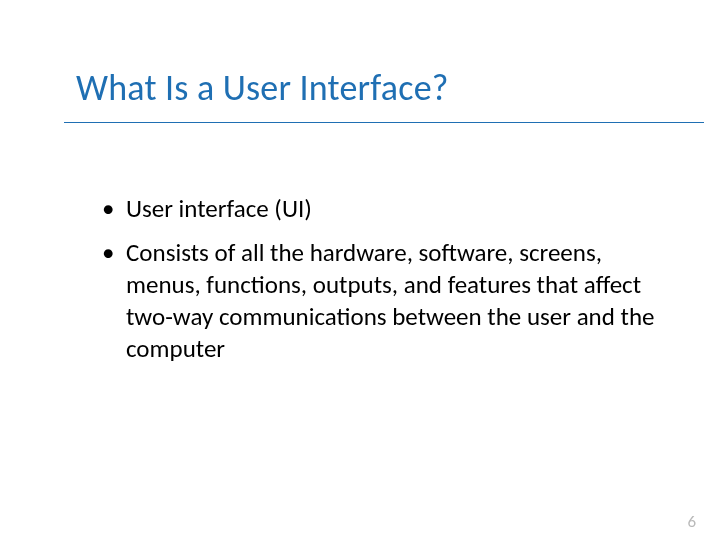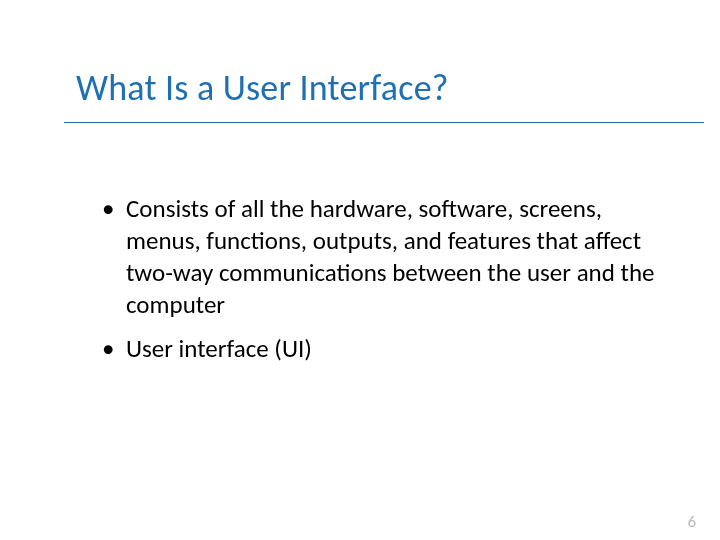--- a/index.html
+++ b/index.html
@@ -51,17 +51,17 @@
       color: #b9b9b9;
     }
   </style>
 </head>
 <body>
 
 <h1 class="title">What Is a User Interface?</h1>
 <div class="title-underline"></div>
 
 <ul class="bullets">
+  <li>User interface (UI)</li>
   <li>Consists of all the hardware, software, screens, menus, functions, outputs, and features that affect two-way communications between the user and the computer</li>
-  <li>User interface (UI)</li>
 </ul>
 
 <div class="page-num">6</div>
 
 </body></html>

